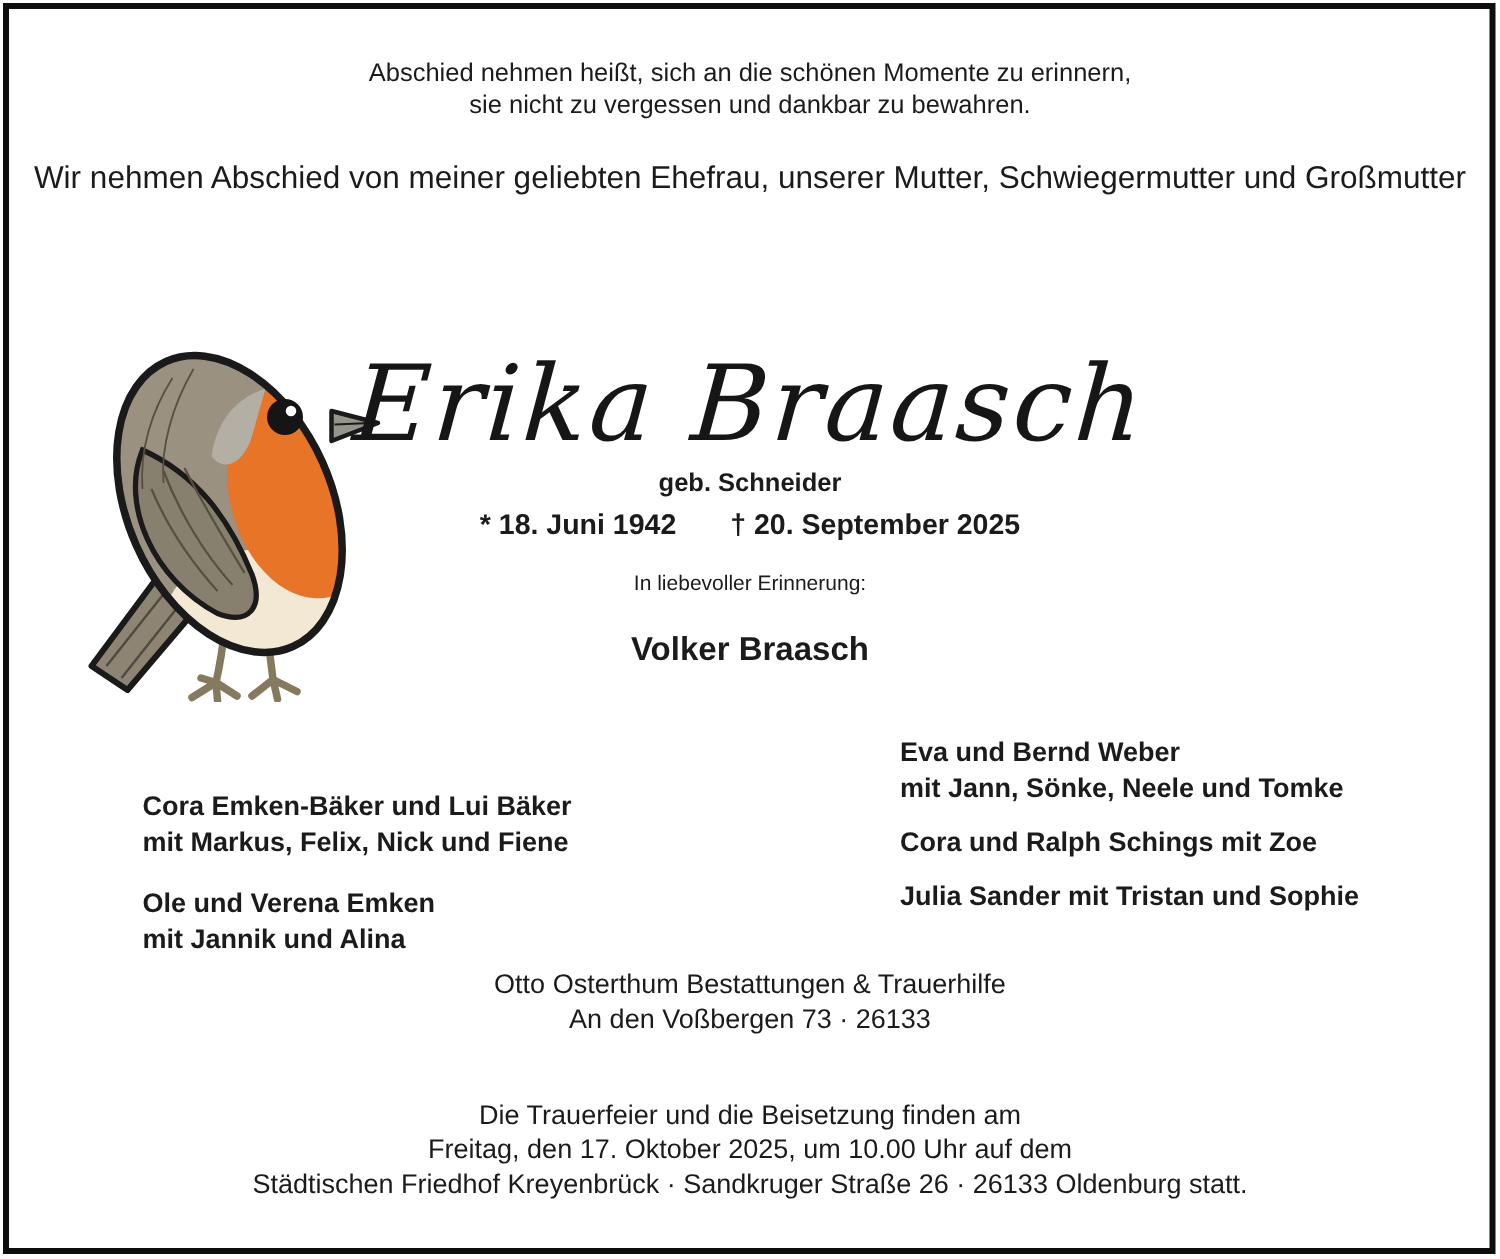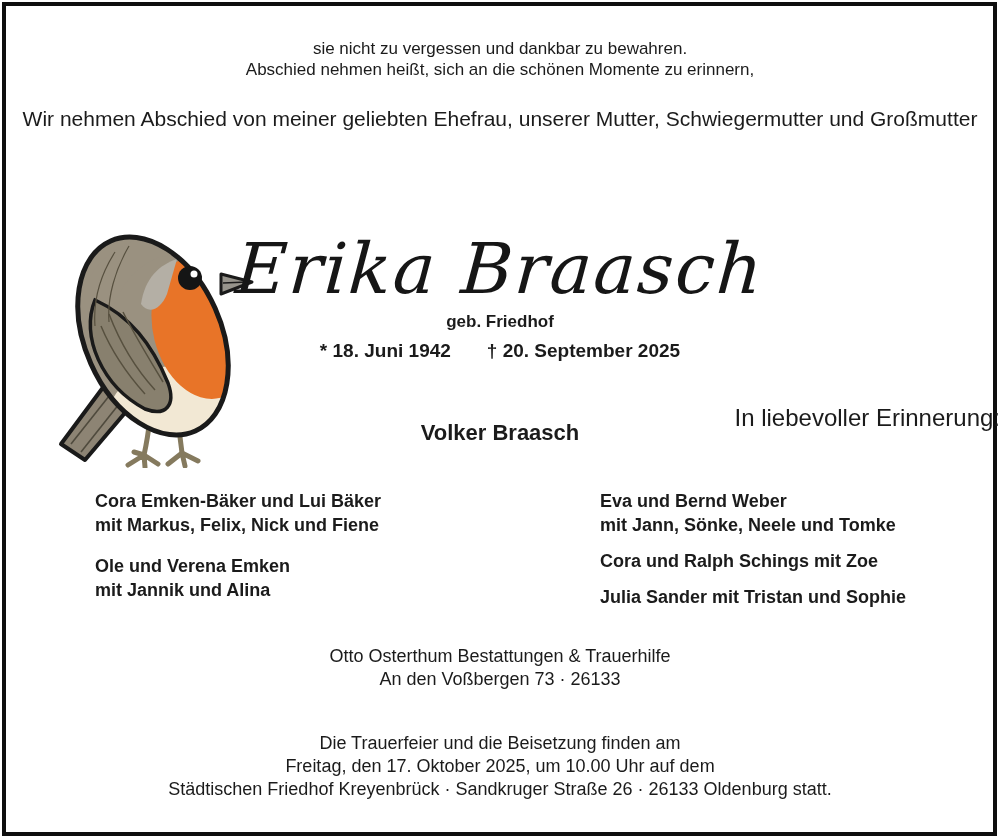--- a/index.html
+++ b/index.html
@@ -31,43 +31,43 @@
     font-size:70px;
     letter-spacing:2px;
     transform:skewX(-4deg);
     color:#161616;
   }
   .birth-name { top:312px; font-size:17px; font-weight:bold; }
   .dates {
     top:340px; font-size:19px; font-weight:bold;
     display:flex; justify-content:center; gap:36px;
   }
-  .remembrance { top:404px; font-size:24px;text-align:right; }
+  .remembrance { top:380px; font-size:14px; }
   .chief-mourner { top:420px; font-size:22px; font-weight:bold; }
 
   .mourner-col {
     position:absolute; top:489px;
     font-size:18px; font-weight:bold; line-height:24px;
   }
-  .col-left  { left:95px;  width:420px; }
+  .col-left  { left:95px;  width:420px;margin-top:36px; }
   .col-right { left:600px; width:380px; }
   .col-left  .group + .group { margin-top:17px; }
   .col-right .group + .group { margin-top:12px; }
 
   .condolence { top:645px; font-size:18px; line-height:23px; }
   .funeral    { top:732px; font-size:18px; line-height:23px; }
 </style>
 </head>
 <body>
 
 <div class="frame"></div>
 
 <div class="abs center quote">
+  <div>Abschied nehmen heißt, sich an die schönen Momente zu erinnern,</div>
   <div>sie nicht zu vergessen und dankbar zu bewahren.</div>
-  <div>Abschied nehmen heißt, sich an die schönen Momente zu erinnern,</div>
 </div>
 
 <div class="abs center intro">Wir nehmen Abschied von meiner geliebten Ehefrau, unserer Mutter, Schwiegermutter und Großmutter</div>
 
 <svg class="robin" viewBox="0 0 200 250" xmlns="http://www.w3.org/2000/svg">
   <defs>
     <clipPath id="bodyClip">
       <ellipse cx="98" cy="118" rx="68" ry="104" transform="rotate(-24 98 118)"></ellipse>
     </clipPath>
   </defs>
@@ -106,21 +106,21 @@
 
   <polygon points="166,56 197,64 166,76" fill="#97948c" stroke="#1a1a1a" stroke-width="3" stroke-linejoin="round"></polygon>
   <path d="M168,65 L192,64" stroke="#1a1a1a" stroke-width="1.5"></path>
 
   <circle cx="135" cy="60" r="12" fill="#151515"></circle>
   <circle cx="139" cy="56" r="3.5" fill="#ffffff"></circle>
 </svg>
 
 <div class="abs deceased-name">Erika Braasch</div>
 
-<div class="abs center birth-name">geb. Friedhof</div>
+<div class="abs center birth-name">geb. Schneider</div>
 
 <div class="abs dates">
   <span>* 18. Juni 1942</span>
   <span>† 20. September 2025</span>
 </div>
 
 <div class="abs center remembrance">In liebevoller Erinnerung:</div>
 <div class="abs center chief-mourner">Volker Braasch</div>
 
 <div class="mourner-col col-left">

